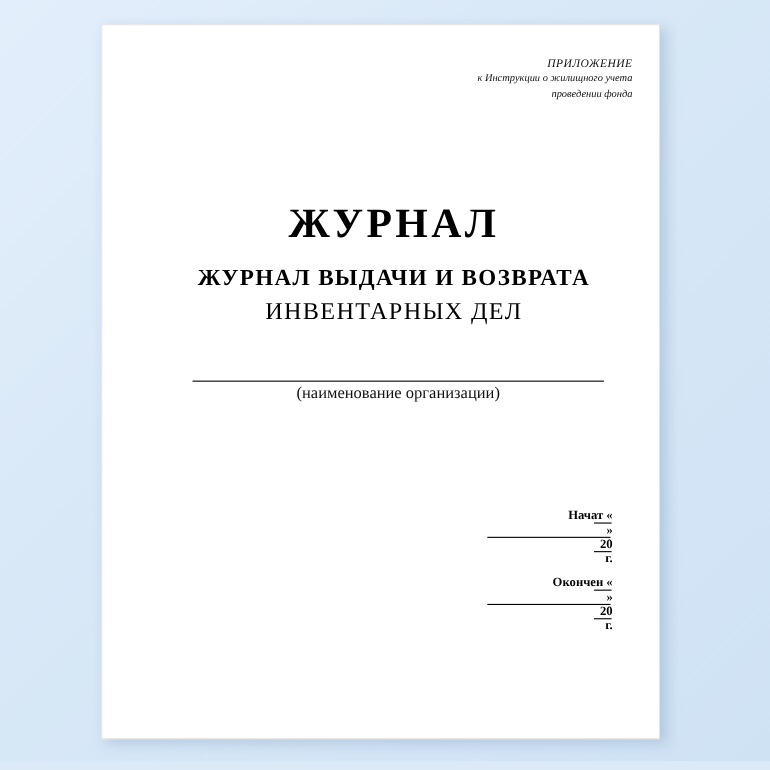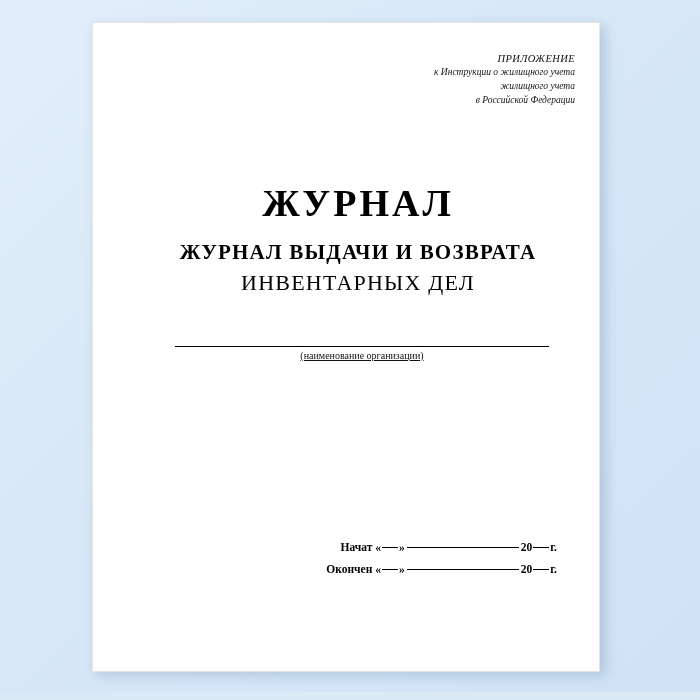--- a/index.html
+++ b/index.html
@@ -88,41 +88,41 @@
     right: 50px;
     top: 322px;
     text-align: center;
   }
   .org-line {
     border-bottom: 1px solid #000;
     height: 1px;
     width: 100%;
   }
   .org-caption {
-    font-size: 10px;
+    font-size: 15px;
     margin-top: 3px;
     color: #111;
-    text-decoration: underline;
   }
   .dates-block {
     position: absolute;
     right: 42px;
     bottom: 86px;
     width: 300px;
     text-align: right;
     font-size: 11.5px;
     font-weight: bold;
     color: #000;
   }
   .date-row {
     display: flex;
     justify-content: flex-end;
-    align-items: center;
+    align-items: flex-end;
     white-space: nowrap;
     margin-bottom: 10px;
+    flex-direction: column;
   }
   .date-label { }
   .date-fill {
     display: inline-block;
     border-bottom: 1px solid #000;
     width: 112px;
     margin: 0 2px;
   }
   .date-fill-small {
     display: inline-block;
@@ -136,22 +136,21 @@
 <body>
 
 <div class="stage">
   <div class="page-shadow"></div>
 
   <div class="page">
 
     <div class="appendix">
       <div class="ap-title">ПРИЛОЖЕНИЕ</div>
       <div>к Инструкции о жилищного учета</div>
-      <div>жилищного учета</div>
-      <div>в Российской Федерации</div>
+      <div>проведении фонда</div>
     </div>
 
     <div class="title-block">
       <div class="title-main">ЖУРНАЛ</div>
       <div class="title-sub1">ЖУРНАЛ ВЫДАЧИ И ВОЗВРАТА</div>
       <div class="title-sub2">ИНВЕНТАРНЫХ ДЕЛ</div>
     </div>
 
     <div class="org-block">
       <div class="org-line"></div>

